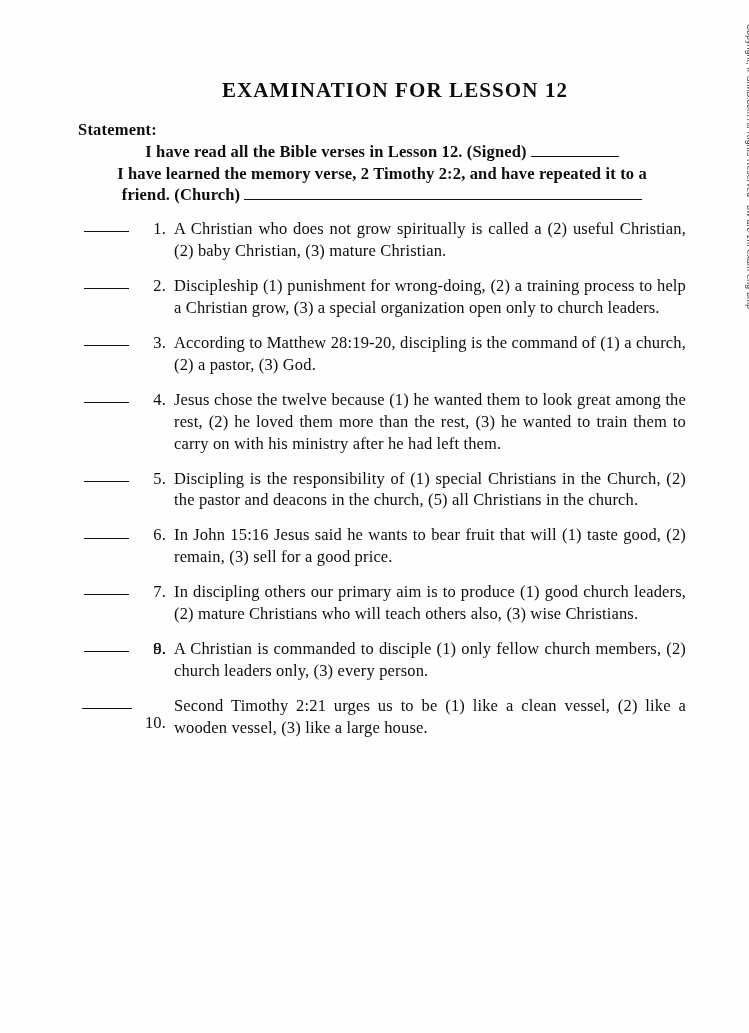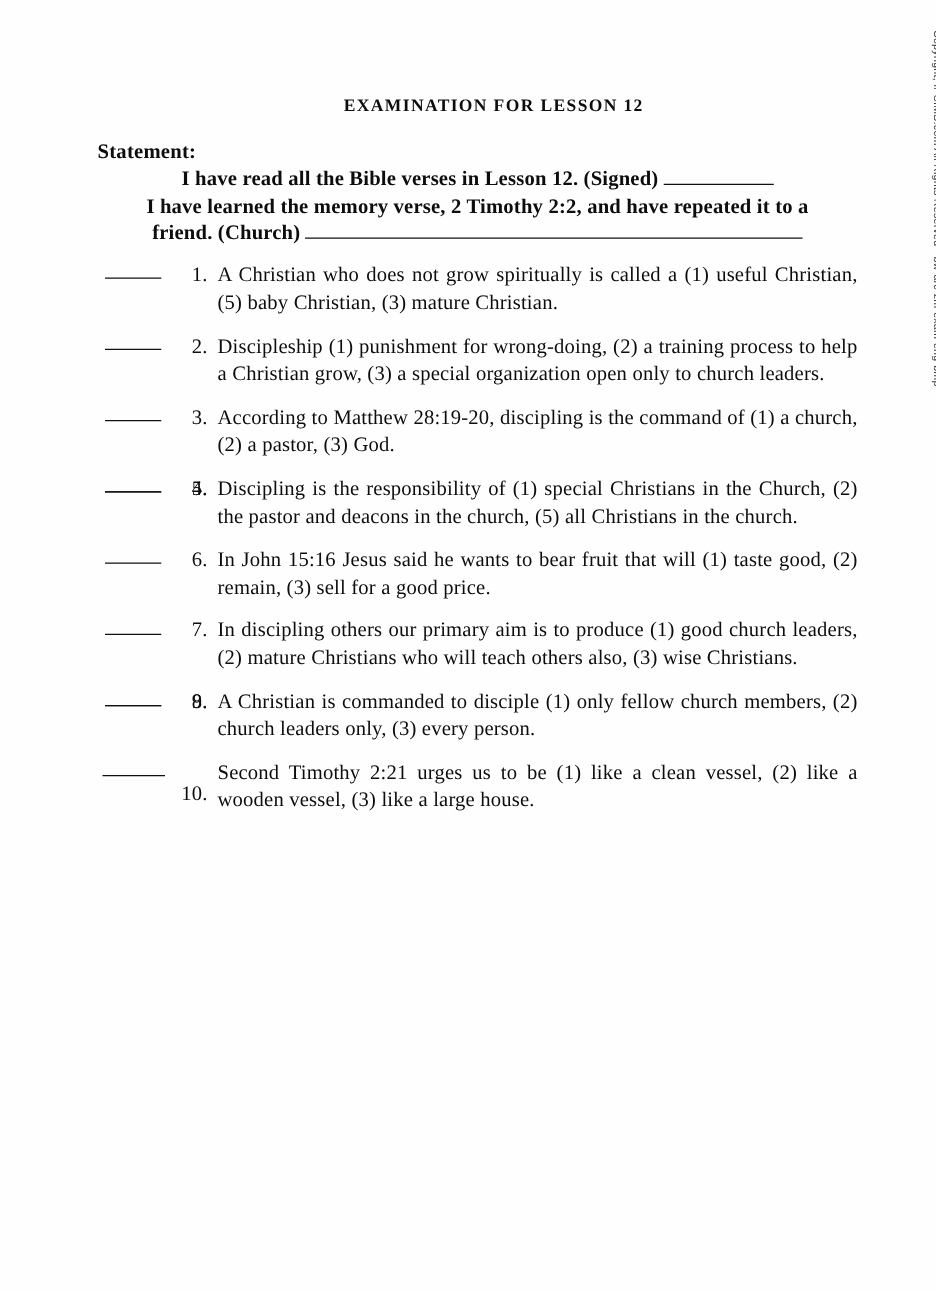--- a/index.html
+++ b/index.html
@@ -42,21 +42,21 @@
 
   .content {
     position: absolute;
     left: 78px;
     top: 78px;
     width: 608px;
   }
 
   h1.exam-title {
     font-family: "Liberation Serif", serif;
-    font-size: 14px;
+    font-size: 21px;
     font-weight: bold;
     letter-spacing: 1.1px;
     text-align: center;
     margin: 0 0 16px 0;
     padding-left: 26px;
   }
 
   .statement-block {
     font-size: 16.5px;
     line-height: 1.32;
@@ -140,35 +140,36 @@
       <span class="statement-label">Statement:</span>
       <span class="statement-line"><span>I have read all the Bible verses in Lesson 12. (Signed)</span><span class="rule short"></span></span>
       <span class="statement-line">I have learned the memory verse, 2 Timothy 2:2, and have repeated it to a</span>
       <span class="statement-line"><span>friend. (Church)</span><span class="rule long"></span></span>
     </div>
 
     <ol class="questions">
       <li class="q">
         <span class="blank"></span>
         <span class="num">1.</span>
-        <span class="body">A Christian who does not grow spiritually is called a (1) useful Christian, (5) baby Christian, (3) mature Christian.</span>
+        <span class="body">A Christian who does not grow spiritually is called a (2) useful Christian, (2) baby Christian, (3) mature Christian.</span>
       </li>
       <li class="q">
         <span class="blank"></span>
         <span class="num">2.</span>
         <span class="body">Discipleship (1) punishment for wrong-doing, (2) a training process to help a Christian grow, (3) a special organization open only to church leaders.</span>
       </li>
       <li class="q">
         <span class="blank"></span>
         <span class="num">3.</span>
         <span class="body">According to Matthew 28:19-20, discipling is the command of (1) a church, (2) a pastor, (3) God.</span>
       </li>
       <li class="q">
         <span class="blank"></span>
         <span class="num">4.</span>
+        <span class="body">Jesus chose the twelve because (1) he wanted them to look great among the rest, (2) he loved them more than the rest, (3) he wanted to train them to carry on with his ministry after he had left them.</span>
       </li>
       <li class="q">
         <span class="blank"></span>
         <span class="num">5.</span>
         <span class="body">Discipling is the responsibility of (1) special Christians in the Church, (2) the pastor and deacons in the church, (5) all Christians in the church.</span>
       </li>
       <li class="q">
         <span class="blank"></span>
         <span class="num">6.</span>
         <span class="body">In John 15:16 Jesus said he wants to bear fruit that will (1) taste good, (2) remain, (3) sell for a good price.</span>

